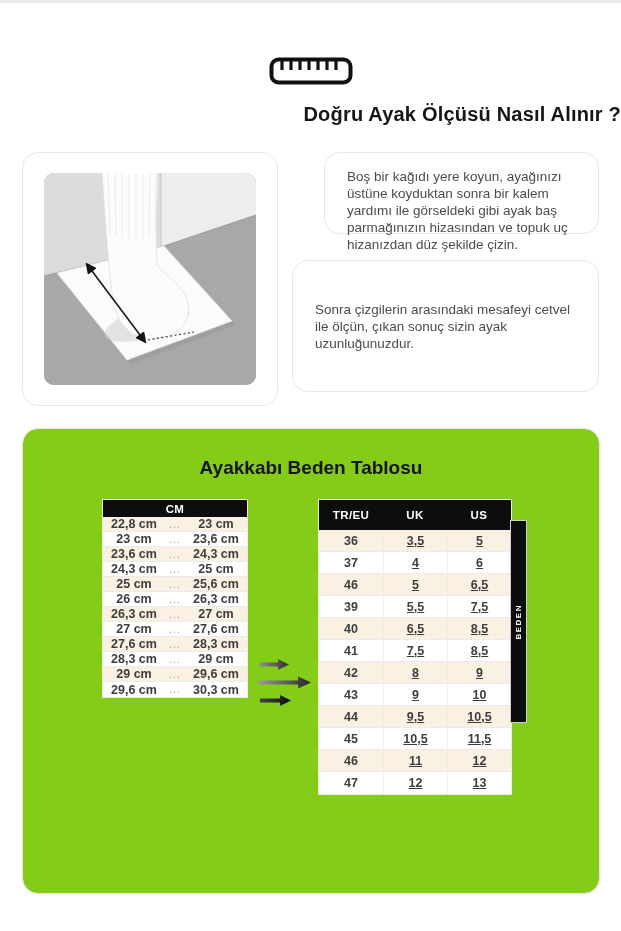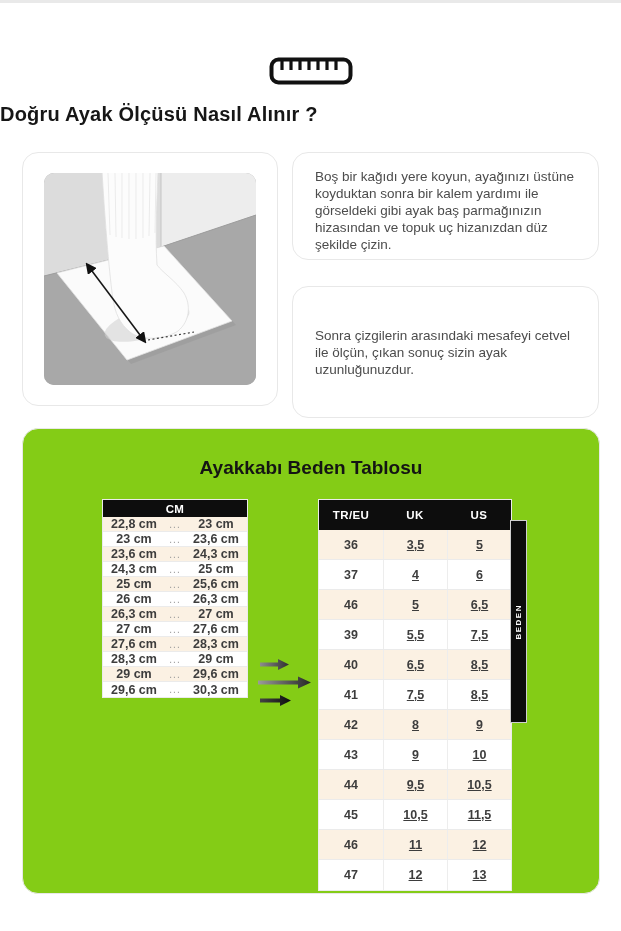--- a/index.html
+++ b/index.html
@@ -5,37 +5,37 @@
   html,body{margin:0;padding:0;}
   body{
     width:621px;height:931px;position:relative;background:#ffffff;
     font-family:"Liberation Sans", sans-serif;color:#1c1c1c;overflow:hidden;
   }
   .top-strip{position:absolute;top:0;left:0;width:621px;height:3px;background:#e9e9e9;}
 
   
   .ruler-wrap{position:absolute;top:57px;left:0;width:621px;display:flex;justify-content:center;}
   .page-title{
-    position:absolute;top:103px;left:0;width:621px;margin:0;text-align:left;
+    position:absolute;top:103px;left:0;width:621px;margin:0;text-align:right;
     font-size:20px;font-weight:700;color:#161616;letter-spacing:.2px;
   }
 
   
   .guide{position:absolute;top:152px;left:22px;width:577px;display:flex;gap:14px;}
   .photo-card{
     box-sizing:border-box;width:256px;height:254px;flex:none;
     border:1px solid #e8e8e8;border-radius:16px;display:flex;align-items:center;justify-content:center;
     background:#fff;
   }
   .text-col{flex:1;display:flex;flex-direction:column;gap:26px;}
   .info-card{
     box-sizing:border-box;border:1px solid #e8e8e8;border-radius:16px;background:#fff;
     padding:15px 18px 0 22px;
   }
-  .info-card.c1{height:108px;}
+  .info-card.c1{height:82px;margin-left:32px;}
   .info-card.c2{height:132px;display:flex;align-items:center;padding-top:0;}
   .info-card p{margin:0;font-size:13.5px;line-height:1.26;color:#4c4c4c;}
 
   
   .table-card{
     box-sizing:border-box;position:absolute;top:428px;left:22px;width:578px;height:466px;
     border:1px solid #e8e8e8;border-radius:16px;background:#84cc16;padding-top:28px;
   }
   .table-title{margin:0;text-align:center;font-size:19px;font-weight:700;color:#141414;}
   .tables{position:relative;height:374px;margin-top:20px;}
@@ -55,21 +55,21 @@
   .thead3{
     height:30px;background:#0d0d0d;color:#fff;display:grid;grid-template-columns:1fr 1fr 1fr;
     font-size:11.5px;font-weight:700;letter-spacing:.4px;
   }
   .thead3 span{display:flex;align-items:center;justify-content:center;}
   .cm-row{
     box-sizing:border-box;height:15px;display:grid;grid-template-columns:1fr 20px 1fr;
     align-items:center;border-bottom:1px solid #ebebeb;background:#fff;
   }
   .size-row{
-    box-sizing:border-box;height:30px;display:grid;grid-template-columns:1fr 1fr 1fr;
+    box-sizing:border-box;height:22px;display:grid;grid-template-columns:1fr 1fr 1fr;
     align-items:stretch;border-bottom:1px solid #ebebeb;background:#fff;
   }
   .cm-row:last-child,.size-row:last-child{border-bottom:none;}
   .cm-row.alt,.size-row.alt{background:#fbf1e3;}
   .cm-row .cell{font-size:12.5px;font-weight:700;color:#3d3d3d;text-align:center;}
   .cm-row .sep{font-size:10px;font-weight:400;color:#9a9a9a;letter-spacing:1px;text-align:center;}
   .size-row .cell{
     font-size:12.5px;font-weight:700;color:#3d3d3d;display:flex;align-items:center;justify-content:center;
   }
   .size-row .cell + .cell{border-left:1px solid #ededed;text-decoration:underline;}

